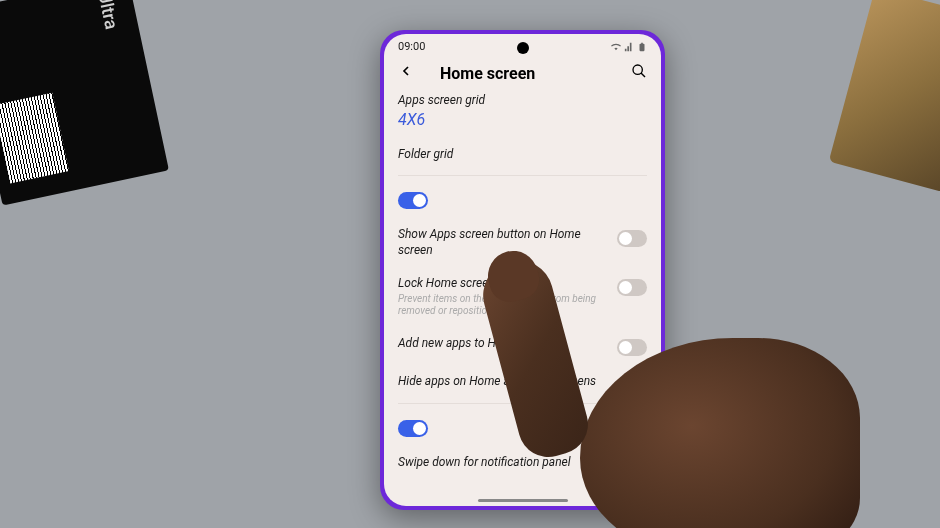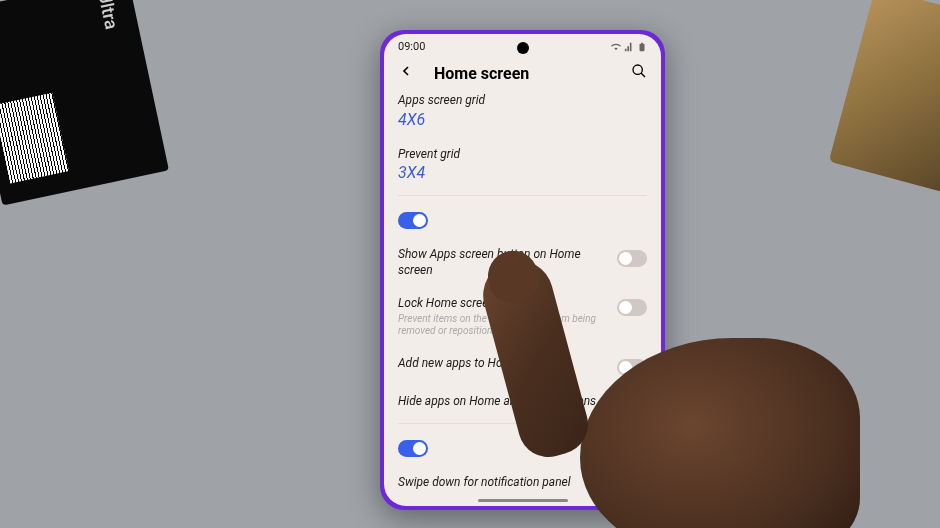--- a/index.html
+++ b/index.html
@@ -106,21 +106,21 @@
     align-items: center;
     color: #666;
   }
   .status-icons svg { width: 10px; height: 10px; }
 
   
   .header {
     display: flex;
     align-items: center;
     padding: 6px 14px 10px;
-    gap: 20px;
+    gap: 26px;
   }
   .header-back svg { width: 16px; height: 16px; }
   .header-title {
     flex: 1;
     font-size: 16px;
     font-weight: 700;
     color: #000;
   }
   .header-search svg { width: 16px; height: 16px; }
 
@@ -284,22 +284,21 @@
 
       <div class="setting-item first">
         <div class="setting-text">
           <div class="setting-title">Apps screen grid</div>
           <div class="setting-value">4X6</div>
         </div>
       </div>
 
       <div class="setting-item">
         <div class="setting-text">
-          <div class="setting-title">Prevent grid</div>
-          <div class="setting-value">3X4</div>
+          <div class="setting-title">Folder grid</div>
         </div>
       </div>
 
       <div class="divider"></div>
 
       <div class="setting-item">
         <div class="toggle on">
             <div class="toggle-knob"></div>
           </div>
       </div>

